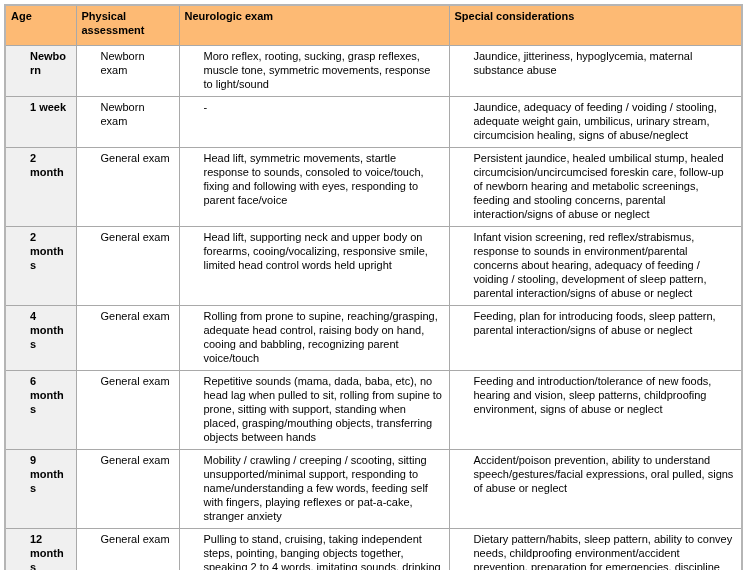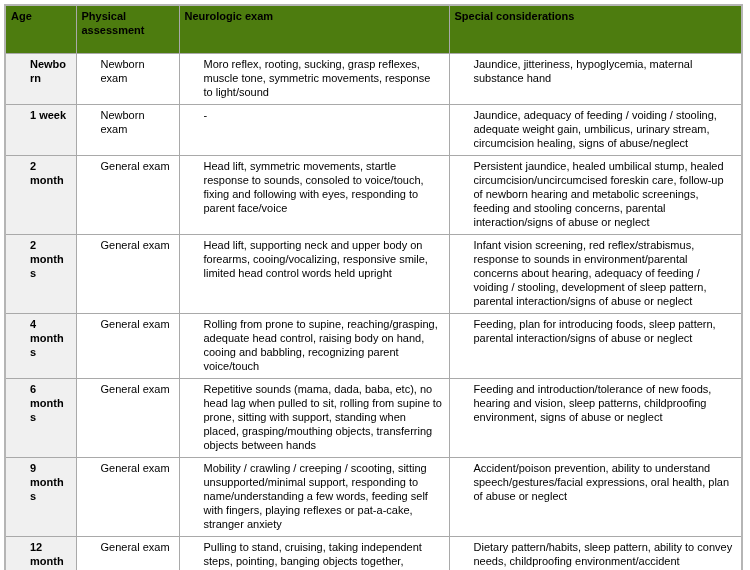--- a/index.html
+++ b/index.html
@@ -31,22 +31,22 @@
   table.sched col.c-special  { width: 293px; }
   table.sched th, table.sched td {
     border: 1px solid #a9a9a9;
     vertical-align: top;
     text-align: left;
     padding: 3px 6px 5px 5px;
     word-wrap: break-word;
   }
   table.sched th {
     font-weight: bold;
-    background: #4d7c0f;
-    padding-bottom: 16px;
+    background: #fdba74;
+    padding-bottom: 8px;
   }
   table.sched td.age-cell {
     background: #f0f0f0;
     font-weight: bold;
   }
   table.sched tr { page-break-inside: avoid; }
   table.sched td { background: #ffffff; padding-left: 24px; }
   table.sched td.age-cell { background: #f0f0f0; }
   tr.r-short td { height: 38px; }
 </style>
@@ -67,21 +67,21 @@
         <th>Physical assessment</th>
         <th>Neurologic exam</th>
         <th>Special considerations</th>
       </tr>
     </thead>
     <tbody>
       <tr class="r-short">
         <td class="age-cell">Newborn</td>
         <td>Newborn exam</td>
         <td>Moro reflex, rooting, sucking, grasp reflexes, muscle tone, symmetric movements, response to light/sound</td>
-        <td>Jaundice, jitteriness, hypoglycemia, maternal substance hand</td>
+        <td>Jaundice, jitteriness, hypoglycemia, maternal substance abuse</td>
       </tr>
       <tr>
         <td class="age-cell">1 week</td>
         <td>Newborn exam</td>
         <td>-</td>
         <td>Jaundice, adequacy of feeding / voiding / stooling, adequate weight gain, umbilicus, urinary stream, circumcision healing, signs of abuse/neglect</td>
       </tr>
       <tr>
         <td class="age-cell">2 month</td>
         <td>General exam</td>
@@ -103,21 +103,21 @@
       <tr>
         <td class="age-cell">6 months</td>
         <td>General exam</td>
         <td>Repetitive sounds (mama, dada, baba, etc), no head lag when pulled to sit, rolling from supine to prone, sitting with support, standing when placed, grasping/mouthing objects, transferring objects between hands</td>
         <td>Feeding and introduction/tolerance of new foods, hearing and vision, sleep patterns, childproofing environment, signs of abuse or neglect</td>
       </tr>
       <tr>
         <td class="age-cell">9 months</td>
         <td>General exam</td>
         <td>Mobility / crawling / creeping / scooting, sitting unsupported/minimal support, responding to name/understanding a few words, feeding self with fingers, playing reflexes or pat-a-cake, stranger anxiety</td>
-        <td>Accident/poison prevention, ability to understand speech/gestures/facial expressions, oral health, plan of abuse or neglect</td>
+        <td>Accident/poison prevention, ability to understand speech/gestures/facial expressions, oral pulled, signs of abuse or neglect</td>
       </tr>
       <tr>
         <td class="age-cell">12 months</td>
         <td>General exam</td>
         <td>Pulling to stand, cruising, taking independent steps, pointing, banging objects together, speaking 2 to 4 words, imitating sounds, drinking from cup, self-feeding, looking for hidden objects, interactive play</td>
         <td>Dietary pattern/habits, sleep pattern, ability to convey needs, childproofing environment/accident prevention, preparation for emergencies, discipline techniques/behavior modification, ability to move unassisted, oral health, signs of abuse/neglect, risk assessment for lead/anemia</td>
       </tr>
     </tbody>
   </table>
 </div>

